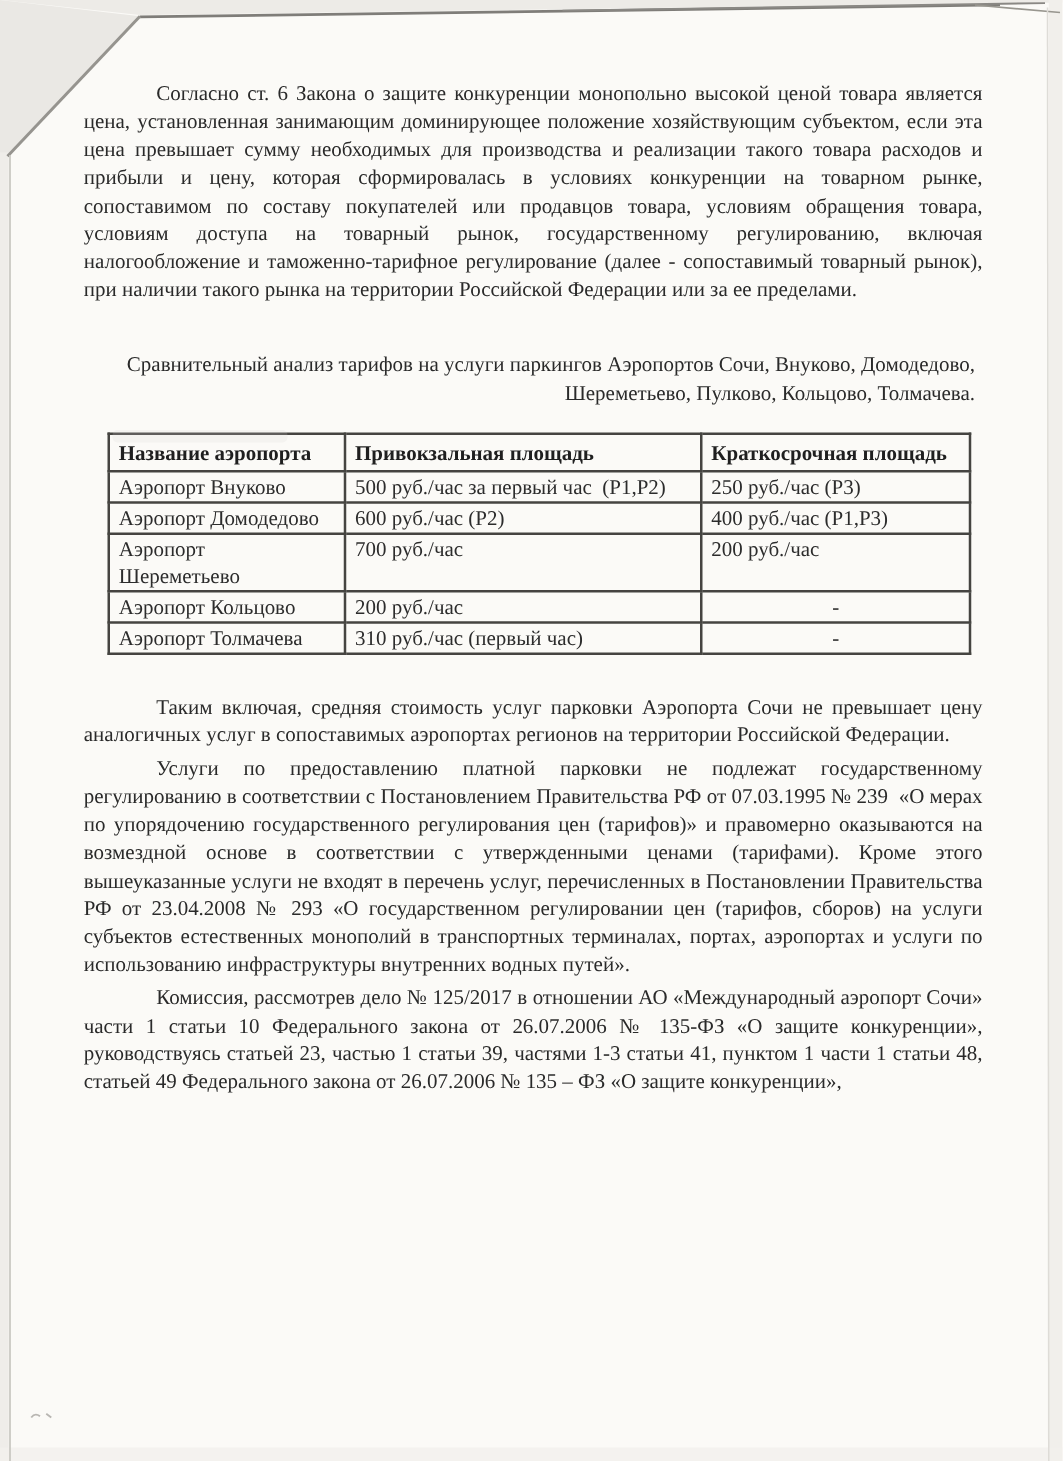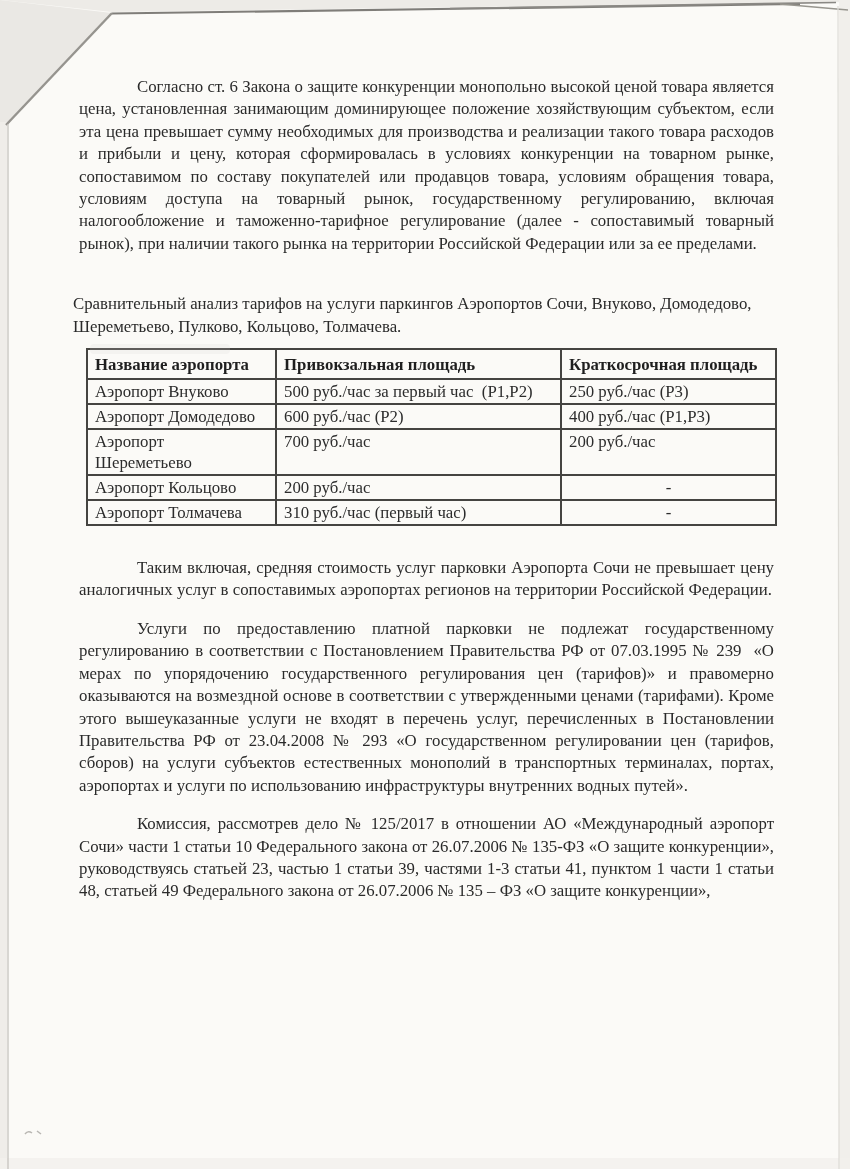--- a/index.html
+++ b/index.html
@@ -7,24 +7,24 @@
     width:850px;height:1169px;position:relative;overflow:hidden;
     background:#fbfaf7;
     font-family:"Liberation Serif","DejaVu Serif",serif;
     color:#262626;
   }
   #scan-artifacts{position:absolute;inset:0;width:850px;height:1169px;pointer-events:none;z-index:3;}
   .text-block{
     position:absolute;left:63px;top:60px;width:727px;z-index:2;
     font-size:16.8px;line-height:22.4px;
   }
-  .para{margin:16px;text-align:justify;text-indent:58px;color:#2a2a2a;}
-  .caption{margin:38px 10px 0 10px;text-align:left;text-indent:0;}
+  .para{margin:4px;text-align:justify;text-indent:58px;color:#2a2a2a;}
+  .caption{margin:38px 10px 0 10px;text-align:right;text-indent:0;}
   .tariff-table{
-    border-collapse:collapse;margin:10px 0 0 23px;
+    border-collapse:collapse;margin:20px 0 0 23px;
     font-size:16.8px;line-height:21px;color:#2c2c2c;
     table-layout:fixed;width:689px;
   }
   .tariff-table td,.tariff-table th{
     border:2px solid #454441;padding:1px 7px 1px 7px;
     vertical-align:top;text-align:left;white-space:pre-line;
     overflow:hidden;
   }
   .tariff-table th{font-weight:bold;color:#1f1f1f;height:25px;vertical-align:middle;padding-top:2px;}
   .col-name{width:189px;}

